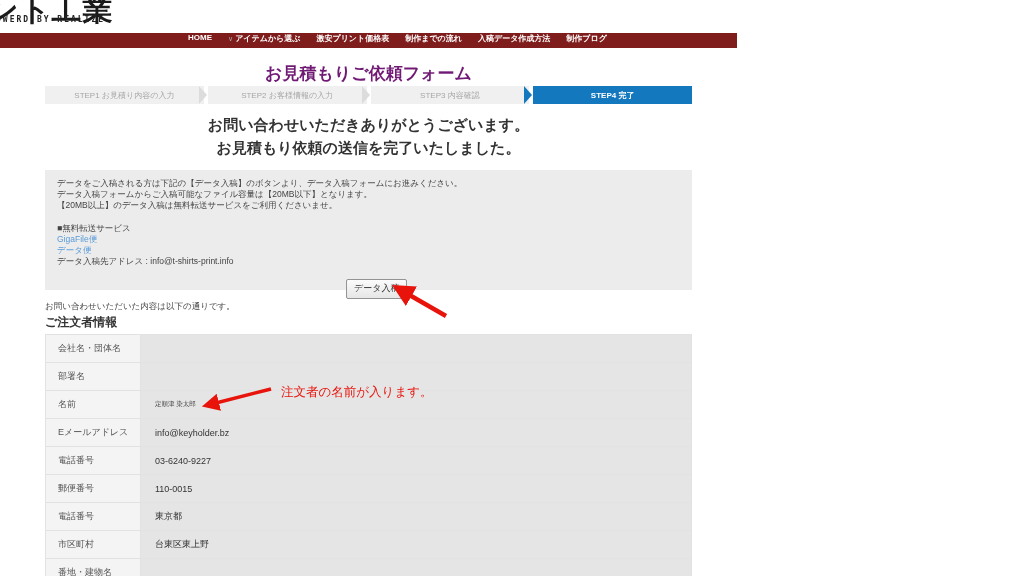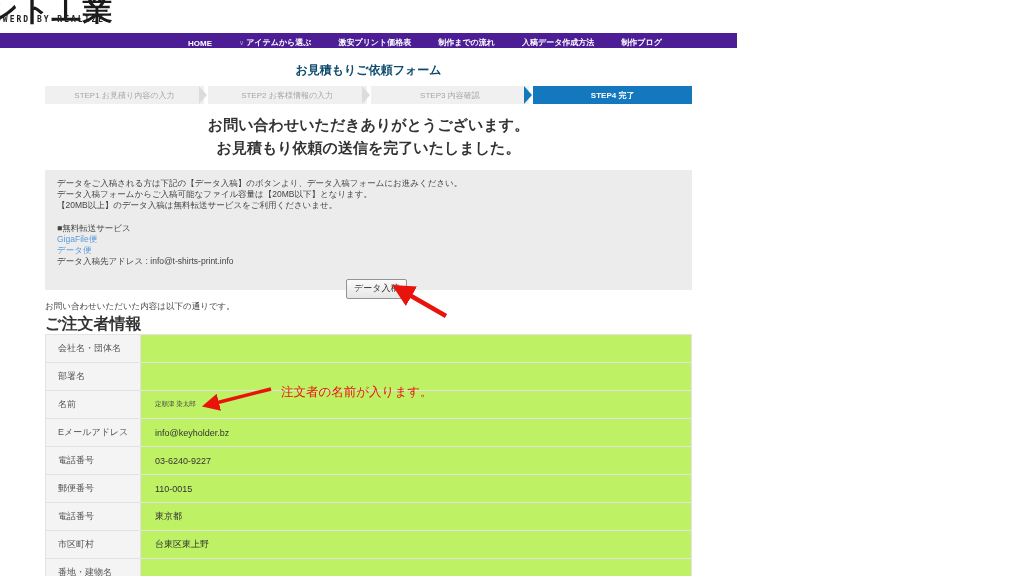--- a/index.html
+++ b/index.html
@@ -13,32 +13,32 @@
     position:absolute; top:-10px; left:-12px; font-size:30px; font-weight:bold;
     color:#1a1a1a; letter-spacing:1px; white-space:nowrap;
   }
   .logo-sub {
     position:absolute; top:15px; left:-4px; font-size:8px; font-weight:bold;
     letter-spacing:2px; color:#222; font-family:"DejaVu Sans Mono",monospace; white-space:nowrap;
   }
   
   .nav {
     position:absolute; top:33px; left:0; width:737px; height:15px;
-    background:#4c1d95; display:flex; align-items:flex-end; gap:27px;
+    background:#7f1d1d; display:flex; align-items:flex-start; gap:16px;
     padding-left:188px;
   }
   .nav-item {
     color:#fff; font-size:8px; font-weight:bold; white-space:nowrap;
     text-decoration:none; cursor:pointer; display:flex; align-items:center; gap:2px;
   }
   .nav-item .chev { color:#a8a8a8; font-size:7px; font-weight:normal; }
   
   .page-title {
     position:absolute; top:62px; left:45px; width:647px; text-align:center;
-    font-size:12px; font-weight:bold; color:#0c4a6e;
+    font-size:17px; font-weight:bold; color:#701a75;
   }
   .steps {
     position:absolute; top:86px; left:45px; width:647px; height:18px;
     display:flex; gap:4px;
   }
   .step {
     flex:1; position:relative; display:flex; align-items:center; justify-content:center;
     background:#f0f0f0; color:#a6a6a6; font-size:8px; white-space:nowrap;
   }
   .step .tri {
@@ -63,34 +63,34 @@
   .upload-box a { color:#5a9bd8; text-decoration:none; display:block; cursor:pointer; }
   .upload-btn {
     position:absolute; top:279px; left:346px; font-size:9px; color:#333;
     padding:2px 7px 3px; background:linear-gradient(#fbfbfb,#e6e6e6);
     border:1px solid #939393; border-radius:2px; cursor:pointer;
     font-family:"Liberation Sans",sans-serif;
   }
   
   .intro { position:absolute; top:301px; left:45px; font-size:8.5px; color:#444; }
   .section-title {
-    position:absolute; top:314px; left:45px; width:647px; font-size:16px;
+    position:absolute; top:314px; left:45px; width:647px; font-size:12px;
     font-weight:bold; color:#333; padding-bottom:5px; border-bottom:2px solid #4a4a4a;
   }
   .info-table {
     position:absolute; top:334px; left:45px; width:647px; border-collapse:collapse;
   }
   .info-table th, .info-table td {
     border:1px solid #e2e2e2; height:28px; font-weight:normal; text-align:left;
     vertical-align:middle;
   }
   .info-table th {
     width:95px; background:#f4f4f4; color:#555; font-size:9px; padding-left:12px;
   }
-  .info-table td { background:#bef264; color:#333; font-size:9px; padding-left:14px; }
+  .info-table td { background:#e5e5e5; color:#333; font-size:9px; padding-left:14px; }
   .info-table td.small { font-size:6.5px; color:#444; }
   
   .arrow-overlay { position:absolute; top:0; left:0; width:1024px; height:576px; pointer-events:none; }
   .name-note {
     position:absolute; top:384px; left:281px; font-size:12.5px; color:#e8140c;
     white-space:nowrap; pointer-events:none;
   }
 </style>
 </head>
 <body>

